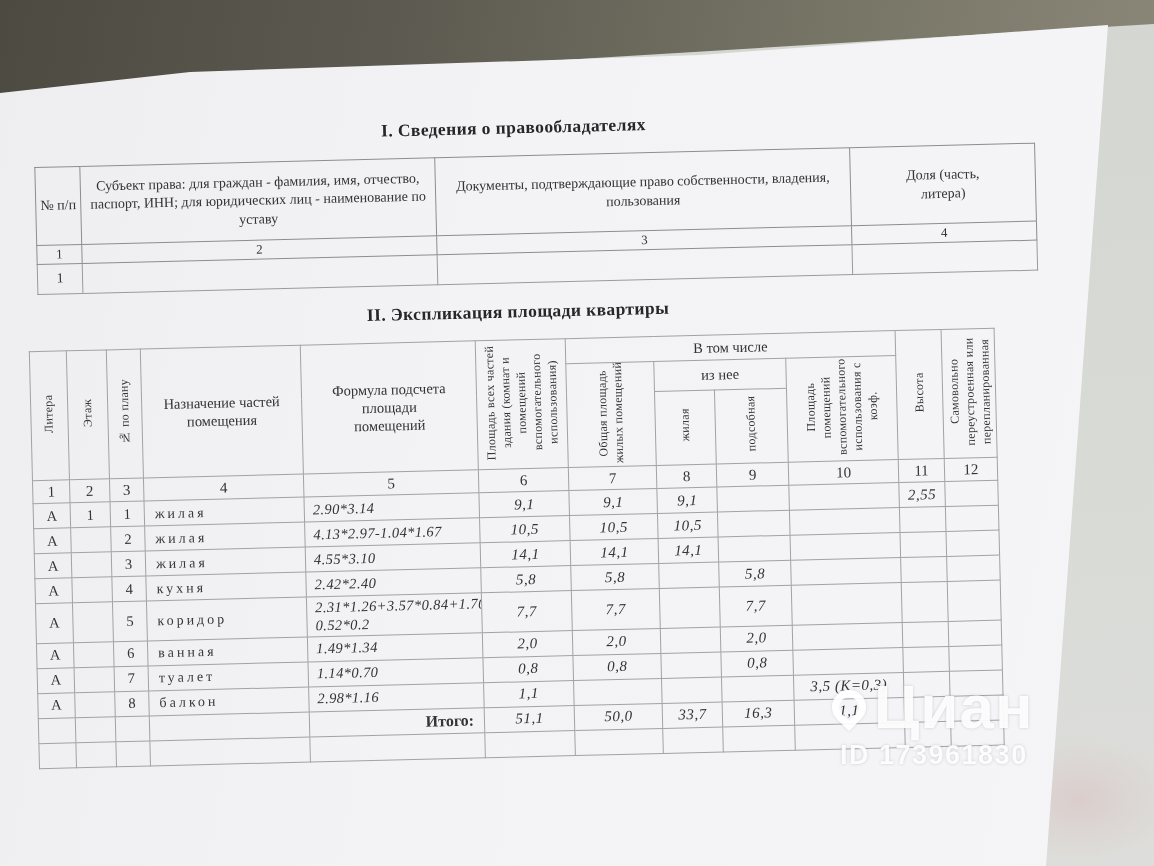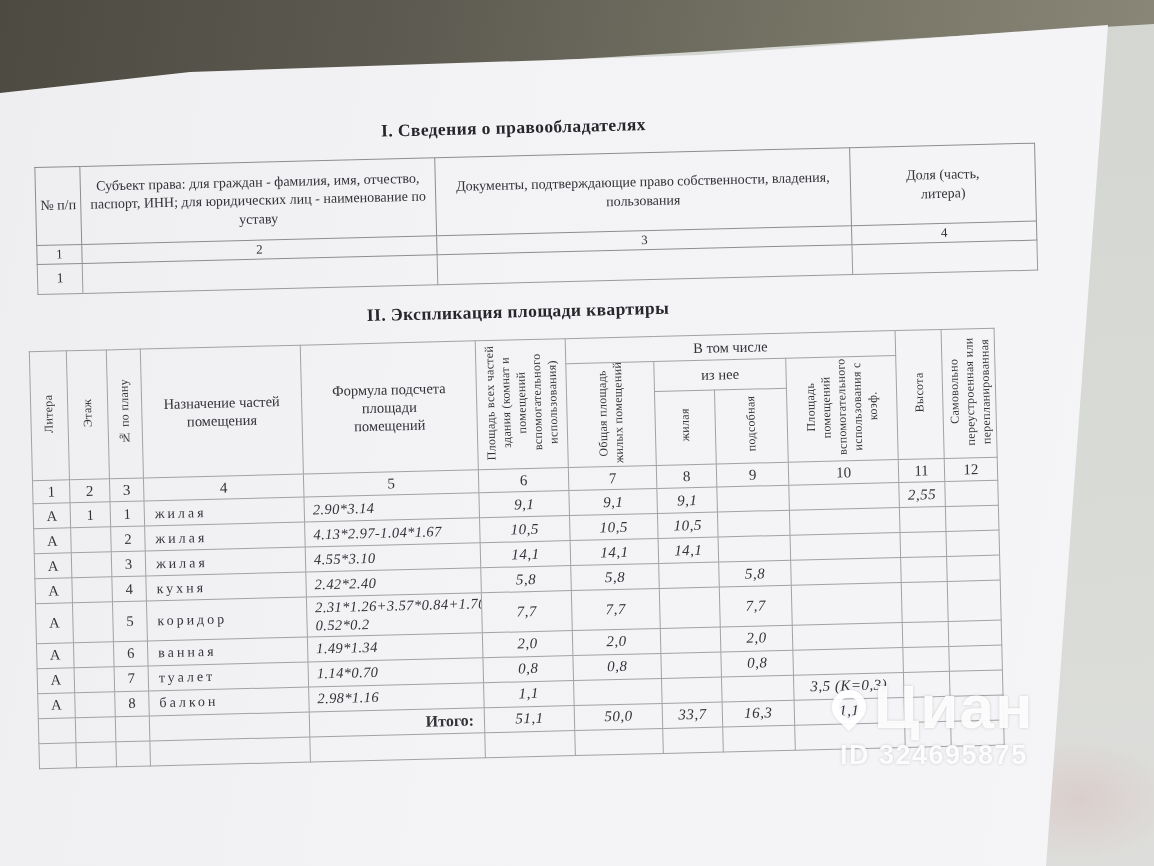--- a/index.html
+++ b/index.html
@@ -308,15 +308,15 @@
           </tr>
       </tbody>
     </table>
   </div>
 
   <div class="watermark">
     <div class="wm-row">
       <span class="pin"></span>
       <span class="wm-brand">Циан</span>
     </div>
-    <div class="wm-id">ID 324695875</div>
+    <div class="wm-id">ID 173961830</div>
   </div>
 </div>
 
 </body></html>

